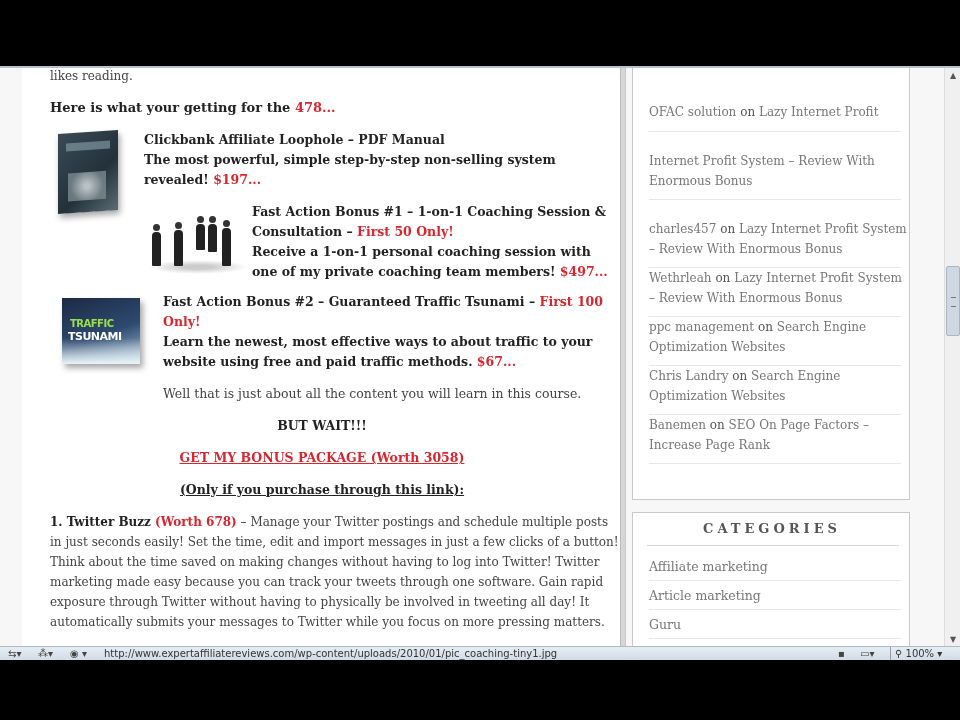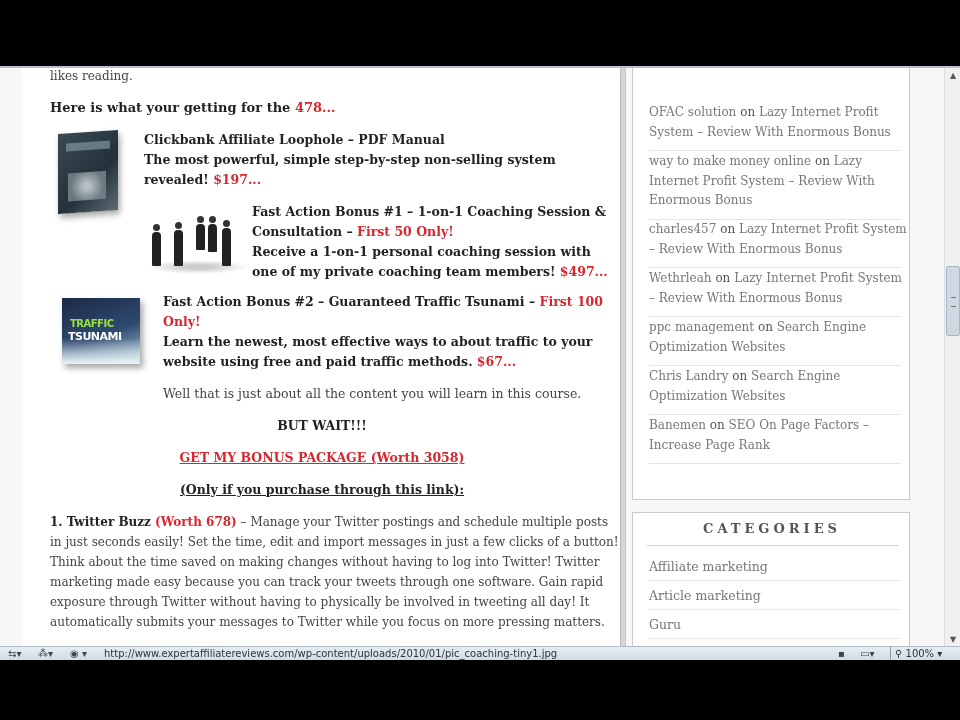--- a/index.html
+++ b/index.html
@@ -169,24 +169,22 @@
       <div class="line grey">automatically submits your messages to Twitter while you focus on more pressing matters.</div>
     </div>
   </div>
 
   <div class="divider"></div>
 
   <div class="sidebar-col">
     <div class="widget widget-recent">
       <div class="sb-item" style="top:42px;">
         <div class="line"><span>OFAC solution</span><span class="on"> on </span><span>Lazy Internet Profit</span></div>
-        <div class="line">System – Review With Enormous Bonus</div>
       </div>
       <div class="sb-item" style="top:91px;">
-        <div class="line"><span>way to make money online</span><span class="on"> on </span><span>Lazy</span></div>
         <div class="line">Internet Profit System – Review With</div>
         <div class="line">Enormous Bonus</div>
       </div>
       <div class="sb-item" style="top:159px;">
         <div class="line"><span>charles457</span><span class="on"> on </span><span>Lazy Internet Profit System</span></div>
         <div class="line">– Review With Enormous Bonus</div>
       </div>
       <div class="sb-item" style="top:208px;">
         <div class="line"><span>Wethrleah</span><span class="on"> on </span><span>Lazy Internet Profit System</span></div>
         <div class="line">– Review With Enormous Bonus</div>

